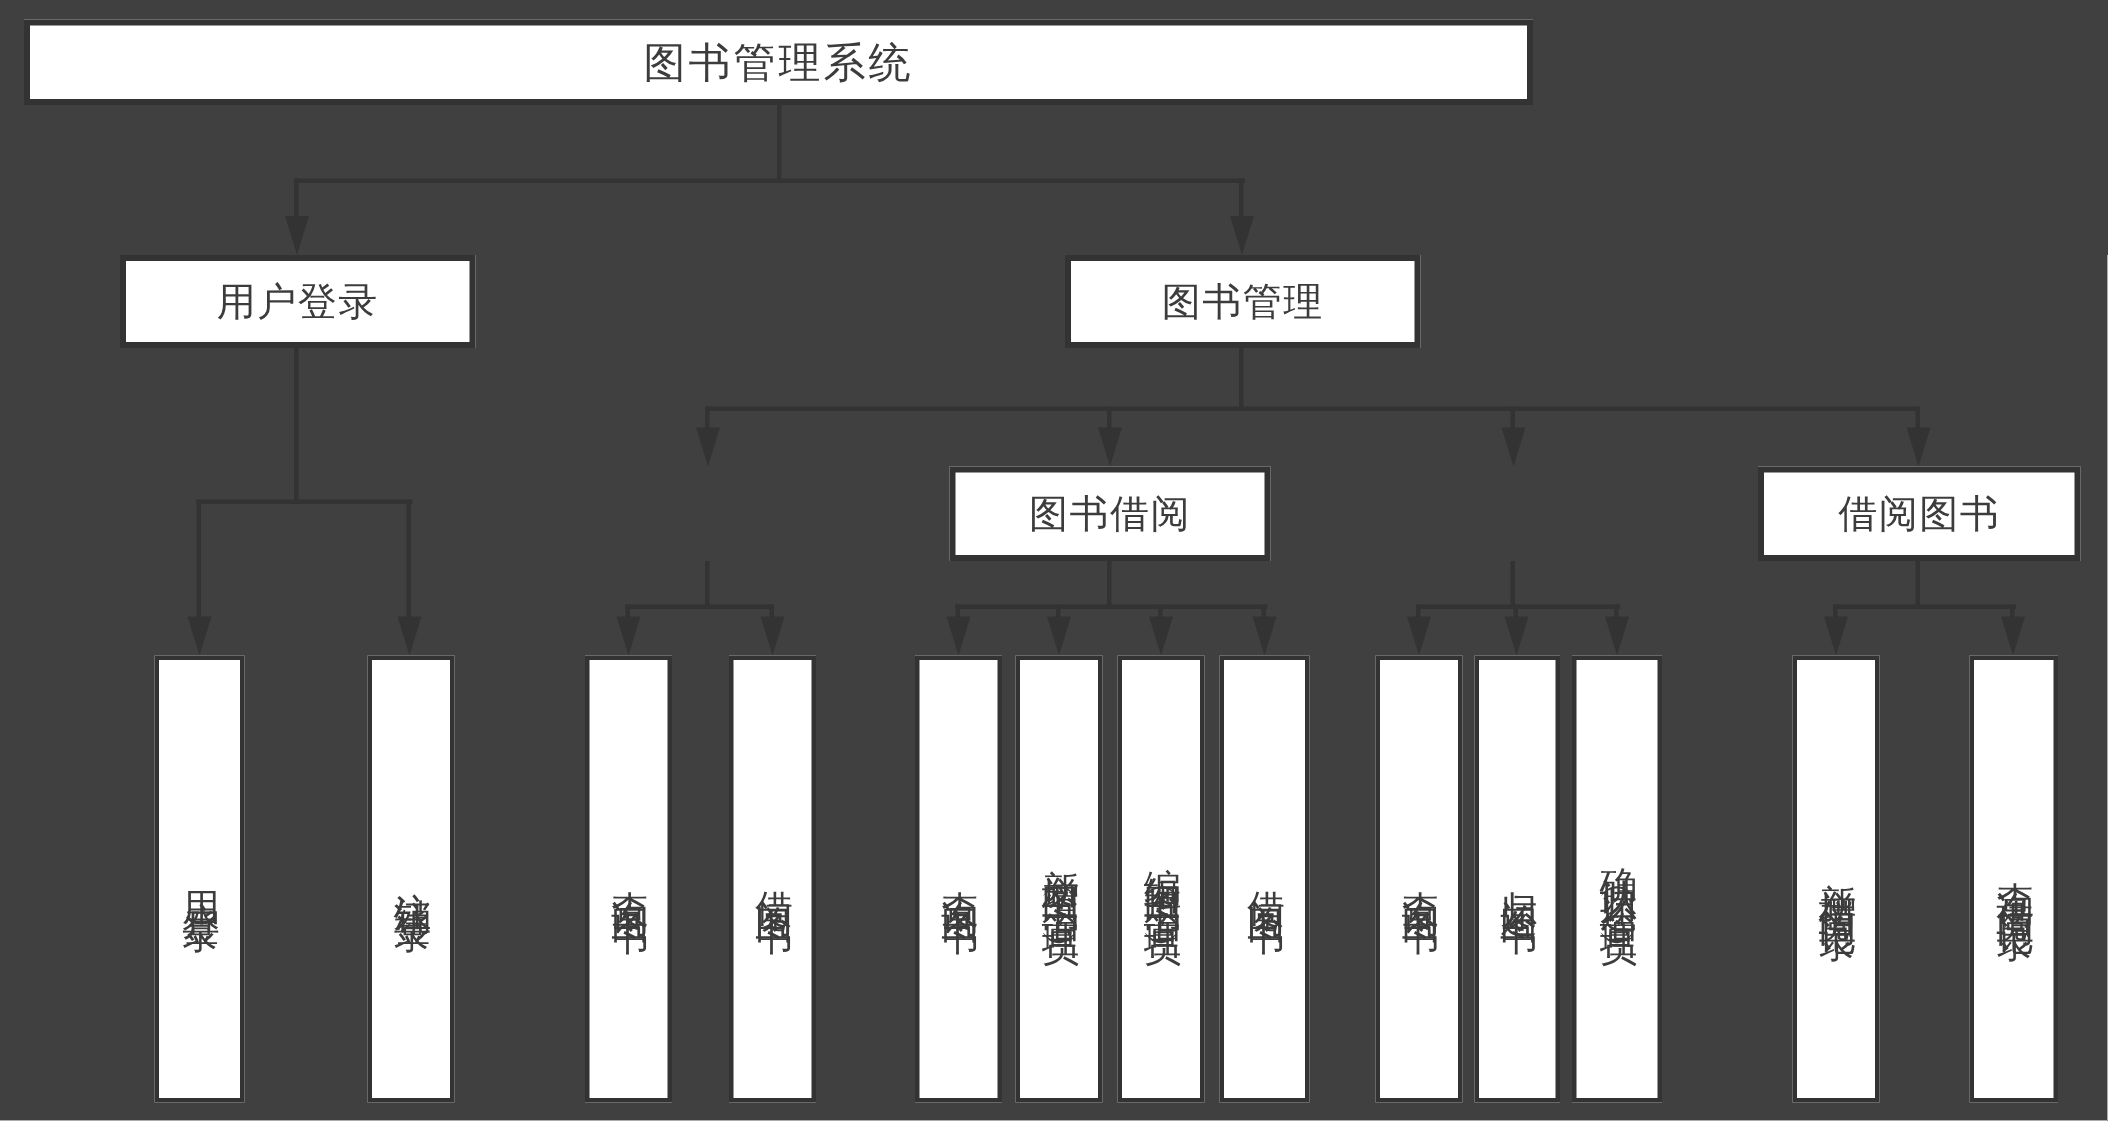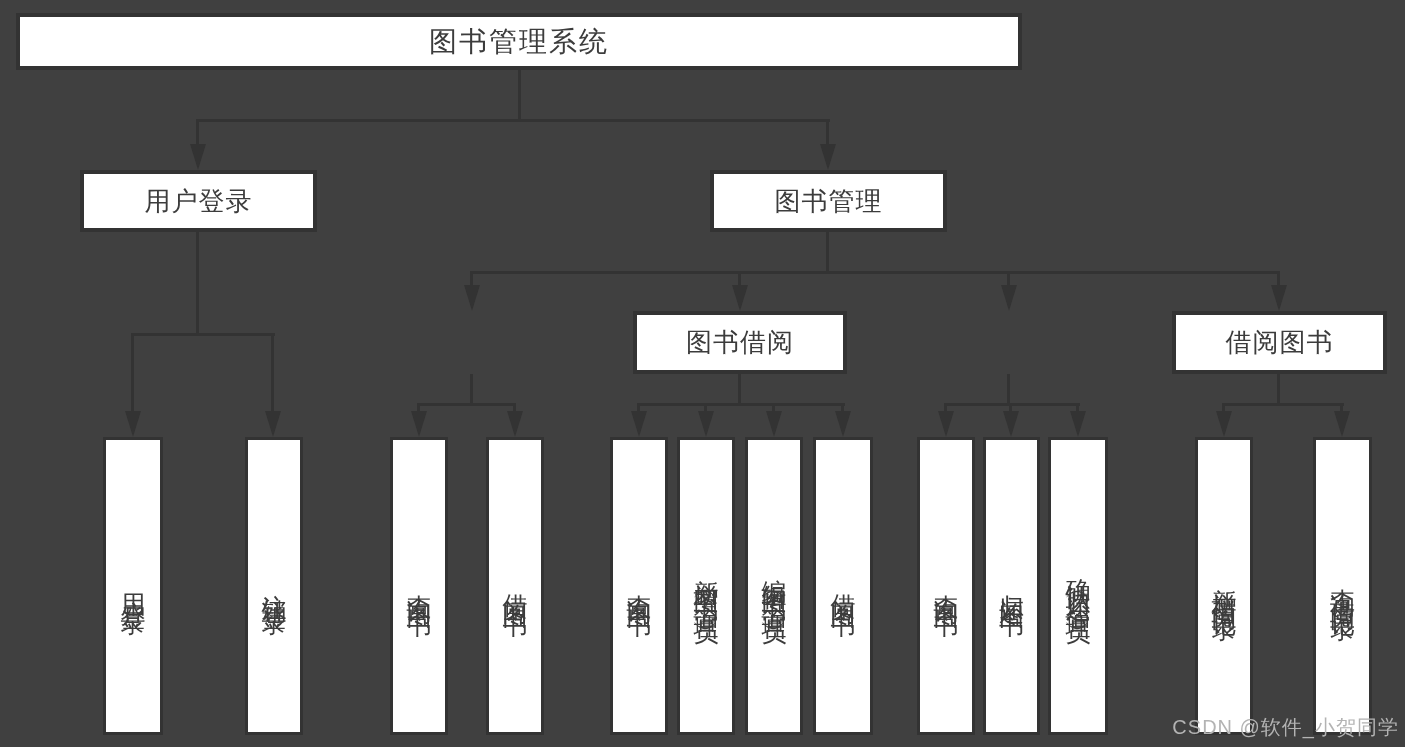--- a/index.html
+++ b/index.html
@@ -127,15 +127,14 @@
   <div class="box box-v" style="left:745px;top:437px;width:58px;height:298px">编辑图书（管理员）</div>
   <div class="box box-v" style="left:813px;top:437px;width:60px;height:298px">借阅图书</div>
 
   <div class="box box-v" style="left:917px;top:437px;width:58px;height:298px">查询图书</div>
   <div class="box box-v" style="left:983px;top:437px;width:57px;height:298px">归还图书</div>
   <div class="box box-v" style="left:1048px;top:437px;width:60px;height:298px">确认归还（管理员）</div>
 
   <div class="box box-v" style="left:1195px;top:437px;width:58px;height:298px">新增借阅记录</div>
   <div class="box box-v" style="left:1313px;top:437px;width:59px;height:298px">查询借阅记录</div>
 
-  <div class="watermark">CSDN @软件_小贺同学</div>
 
 </div>
 
 </body></html>

